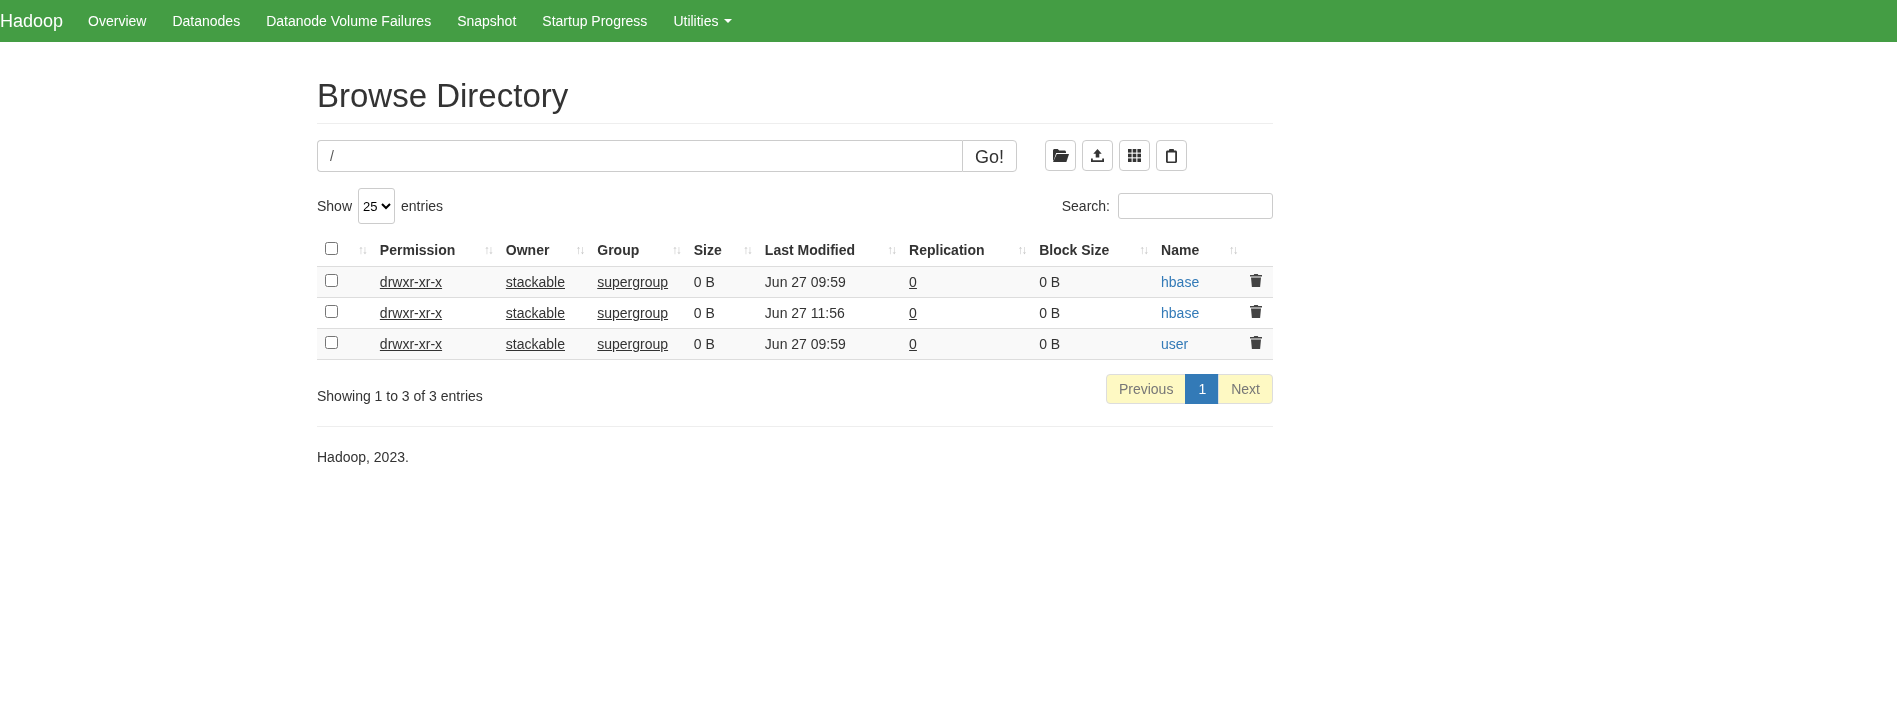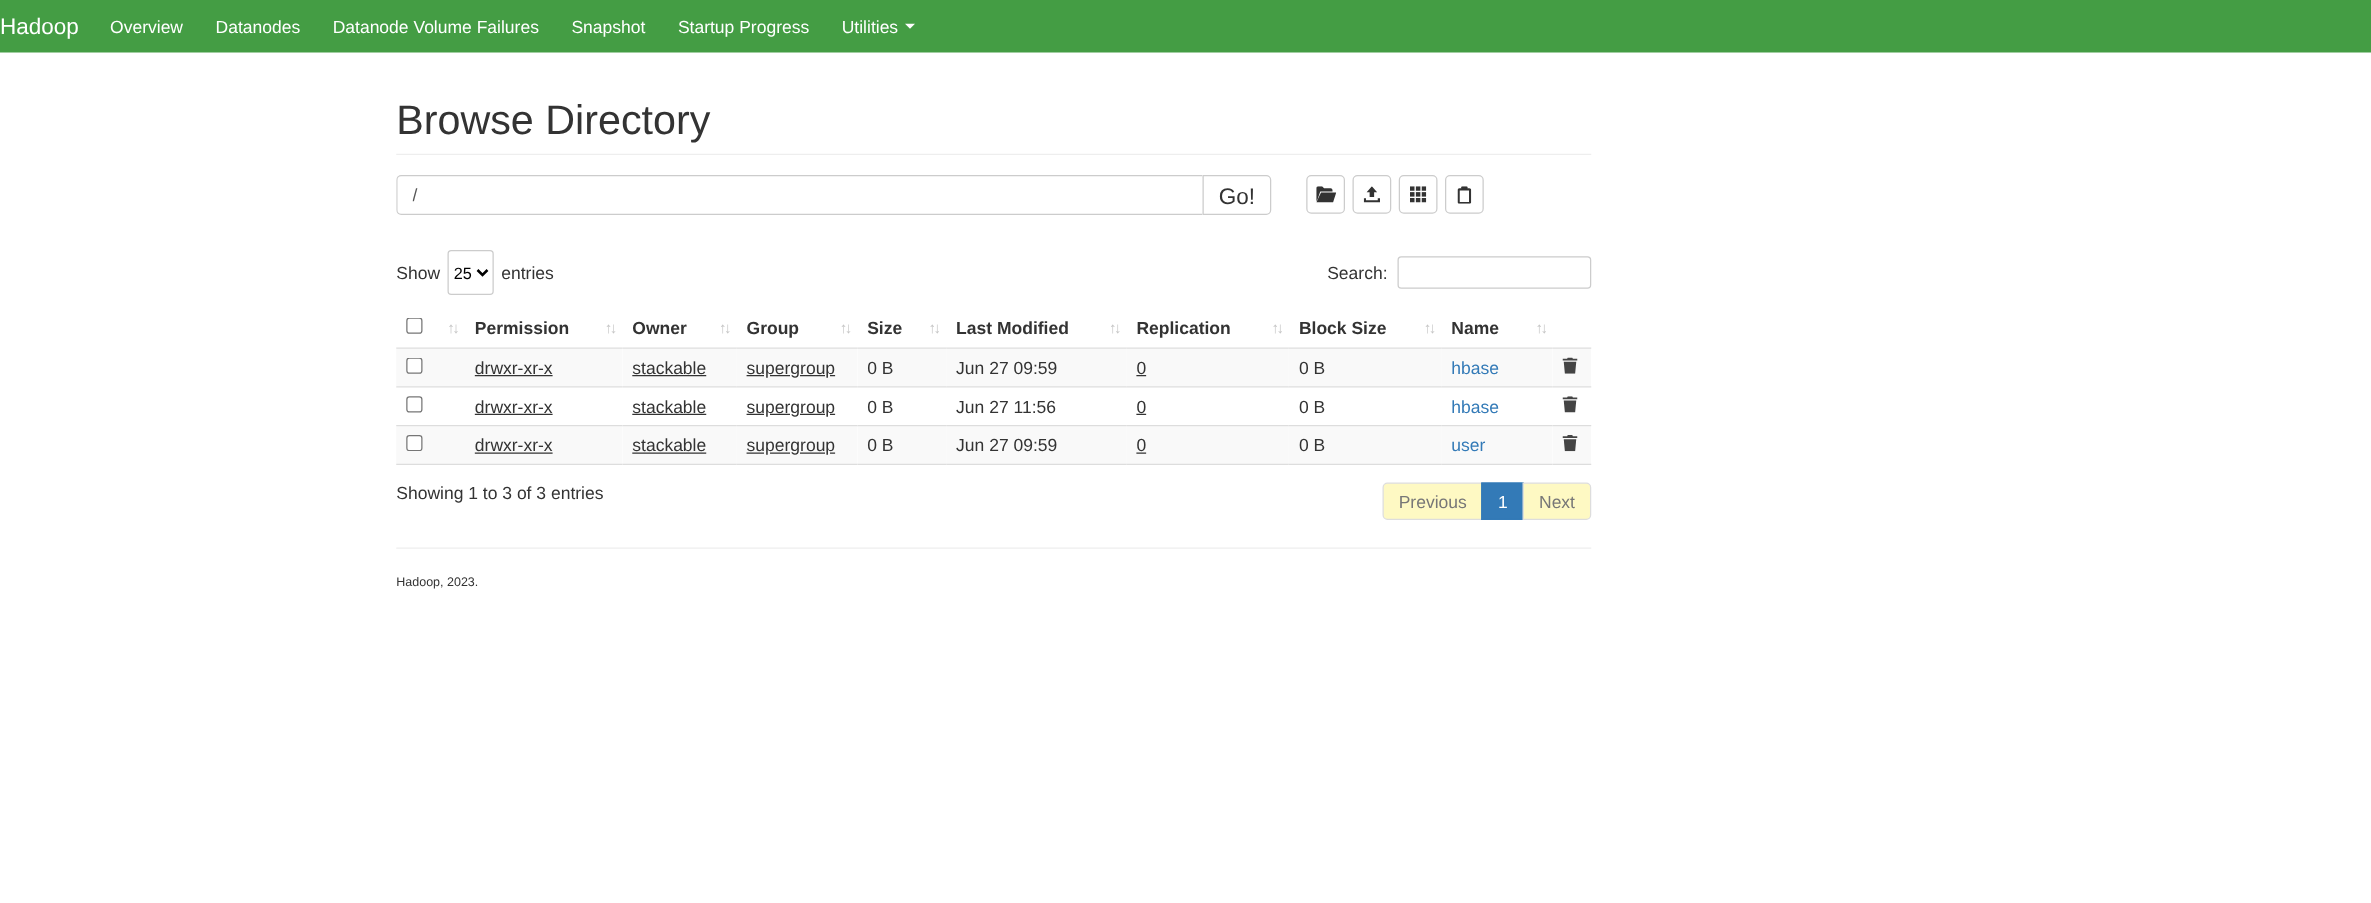--- a/index.html
+++ b/index.html
@@ -113,21 +113,21 @@
     justify-content: center;
     cursor: pointer;
     padding: 0;
   }
 
   
   .controls-row {
     display: flex;
     justify-content: space-between;
     align-items: center;
-    margin-top: 28px;
+    margin-top: 16px;
     margin-bottom: 10px;
   }
   .length-ctl { display:flex; align-items:center; }
   .length-ctl select {
     margin: 0 6px;
     height: 36px;
     font-size: 13px;
     font-family: inherit;
     border: 1px solid #ccc;
     border-radius: 3px;
@@ -199,21 +199,21 @@
     cursor: pointer;
     display: inline-flex;
     align-items: center;
   }
   input[type="checkbox"] { width: 13px; height: 13px; margin: 0; cursor: pointer; }
 
   
   .table-footer {
     display: flex;
     justify-content: space-between;
-    align-items: flex-start;
+    align-items: flex-end;
     margin-top: 14px;
   }
   .pagination { display: flex; }
   .page-item {
     padding: 6px 12px;
     border: 1px solid #ddd;
     background: #fef9c3;
     color: #777;
     font-size: 14px;
     margin-left: -1px;
@@ -226,21 +226,21 @@
     background: #337ab7;
     border-color: #337ab7;
     color: #fff;
   }
 
   hr.footer-divider {
     border: none;
     border-top: 1px solid #eee;
     margin: 22px 0 0 0;
   }
-  .site-footer { margin: 22px 0 0 0; font-size: 10px; color: #333; }
+  .site-footer { margin: 22px 0 0 0; font-size: 14px; color: #333; }
 </style>
 </head>
 <body>
 
 <nav class="navbar">
   <div class="nav-inner">
     <a class="brand">Hadoop</a>
     <div class="nav-links">
       <a class="nav-link">Overview</a>
       <a class="nav-link">Datanodes</a>

